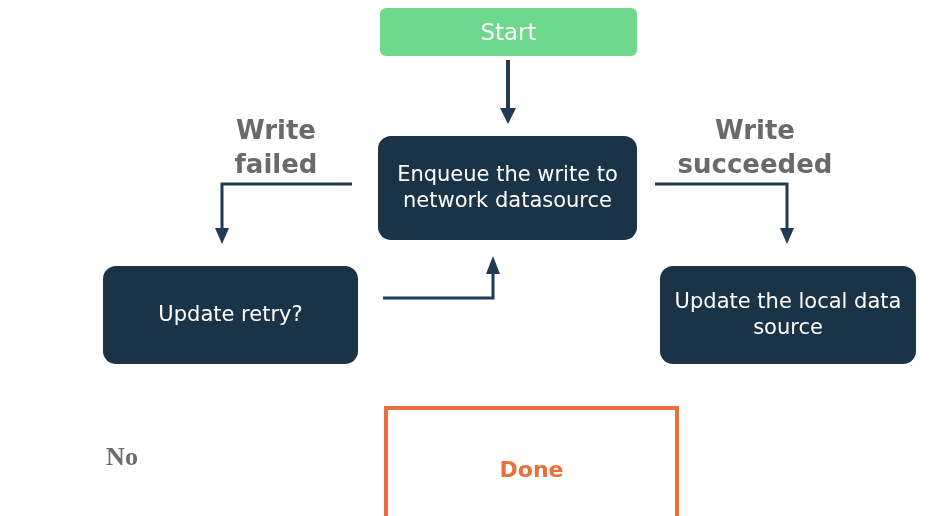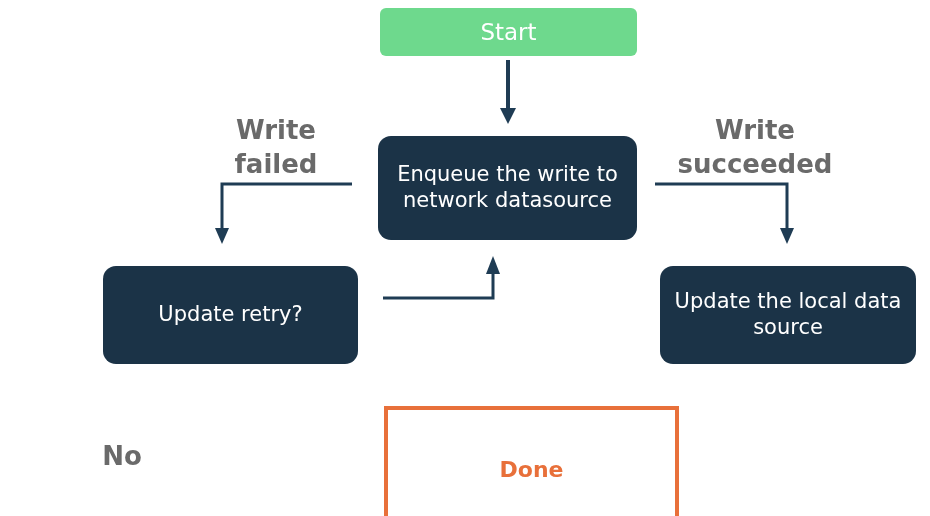--- a/index.html
+++ b/index.html
@@ -104,20 +104,21 @@
   }
   #label-yes {
     left: 388px;
     top: 332px;
     width: 120px;
   }
   #label-no {
     left: 62px;
     top: 440px;
     width: 120px;
+    font-family: Liberation Serif, serif;
   }
 
   
   #edges {
     position: absolute;
     left: 0;
     top: 0;
     width: 930px;
     height: 516px;
     pointer-events: none;

